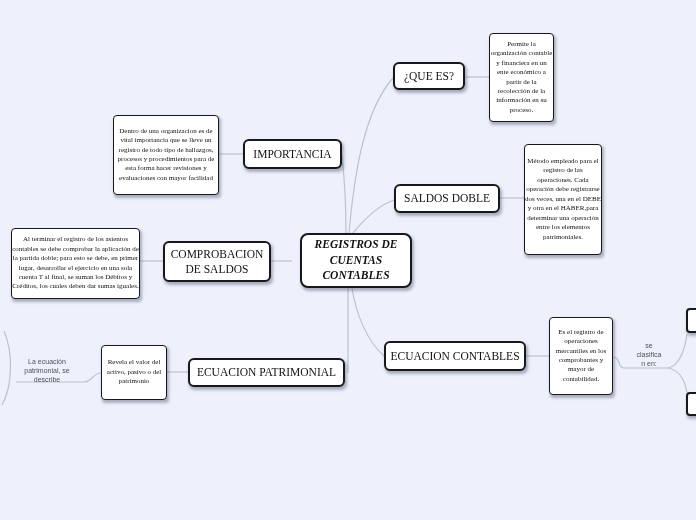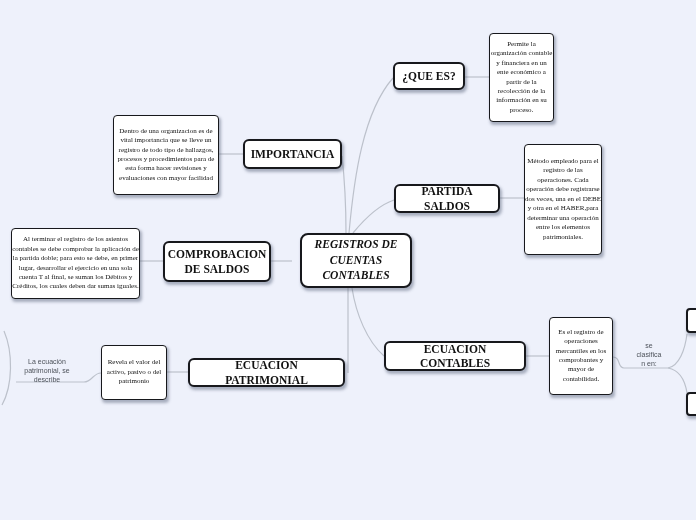--- a/index.html
+++ b/index.html
@@ -12,21 +12,21 @@
   }
   svg.wires { position:absolute; left:0; top:0; width:696px; height:520px; }
   svg.wires path { fill:none; stroke:var(--line); stroke-width:1.2px; }
 
   .node {
     position:absolute; background:#fff; border:2px solid #17181c;
     display:flex; align-items:center; justify-content:center;
     text-align:center; white-space:pre-line; color:#111;
     box-shadow:1.5px 2.5px 3px rgba(80,90,115,.45);
   }
-  .topic  { font-weight:bold; font-size:11.5px; border-radius:6px; line-height:1.25; padding:2px 4px; }
+  .topic  { font-weight:normal; font-size:11.5px; border-radius:6px; line-height:1.25; padding:2px 4px; }
   .center { font-weight:bold; font-style:italic; font-size:11.5px; border-radius:8px; line-height:1.35; }
   .note   { font-size:7px; line-height:1.35; font-weight:normal; border-width:1.5px; border-radius:4px; padding:3px 0; }
   .stub   { border-radius:4px; }
   .branch {
     position:absolute; font-family:"Liberation Sans", sans-serif;
     font-size:7px; line-height:1.3; color:#4d525a; text-align:center; white-space:pre-line;
   }
 
   
   #n-center        { left:292px; top:233px; width:112px; height:55px;margin-left:8px; }
@@ -75,21 +75,21 @@
   <div id="n-center" class="node center">REGISTROS DE
 CUENTAS
 CONTABLES</div>
 
   <div id="n-que-es" class="node topic">¿QUE ES?</div>
   <div id="note-que-es" class="node note">Permite la organización contable y financiera en un ente económico a partir de la recolección de la información en su proceso.</div>
 
   <div id="n-importancia" class="node topic">IMPORTANCIA</div>
   <div id="note-importancia" class="node note">Dentro de una organizacion es de vital importancia que se lleve un registro de todo tipo de hallazgos, procesos y procedimientos para de esta forma hacer revisiones y evaluaciones con mayor facilidad</div>
 
-  <div id="n-partida" class="node topic">PARTIDA SALDOS</div>
+  <div id="n-partida" class="node topic">SALDOS DOBLE</div>
   <div id="note-partida" class="node note">Método empleado para el registro de las operaciones. Cada operación debe registrarse dos veces, una en el DEBE y otra en el HABER,para determinar una operación entre los elementos patrimoniales.</div>
 
   <div id="n-comprobacion" class="node topic">COMPROBACION
 DE SALDOS</div>
   <div id="note-comprobacion" class="node note">Al terminar el registro de los asientos contables se debe comprobar la aplicación de la partida doble; para esto se debe, en primer lugar, desarrollar el ejercicio en una sola cuenta T al final, se suman los Débitos y Créditos, los cuales deben dar sumas iguales.</div>
 
   <div id="n-ecuacion" class="node topic">ECUACION PATRIMONIAL</div>
   <div id="note-ecuacion" class="node note">Revela el valor del activo, pasivo o del patrimonio</div>
   <div id="branch-left" class="branch">La ecuación
 patrimonial, se

